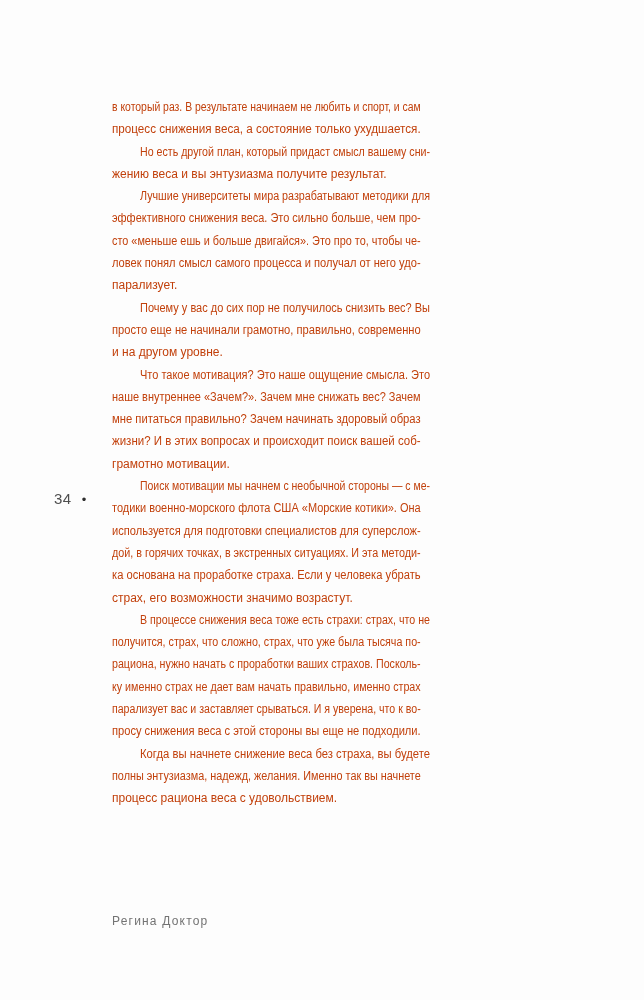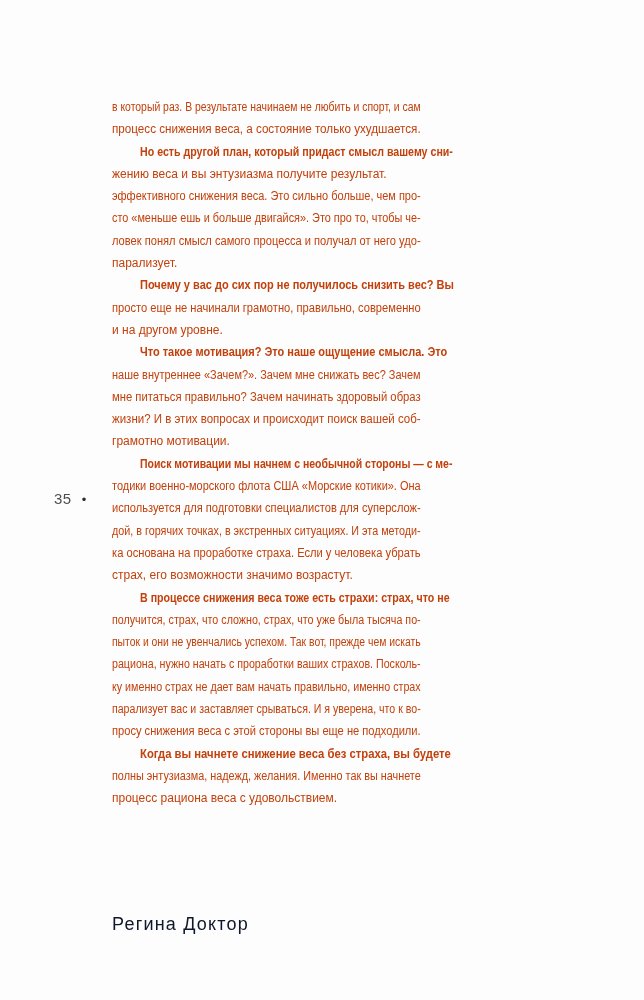--- a/index.html
+++ b/index.html
@@ -26,61 +26,62 @@
   .tline {
     height: 22.3px;
     white-space: nowrap;
     overflow: visible;
   }
   .tline > span {
     display: inline-block;
     transform-origin: 0 50%;
     white-space: nowrap;
   }
-  .tline.indent { padding-left: 28px; font-weight: bold; }
+  .tline.indent { padding-left: 28px; }
   .margin-note {
     position: absolute;
     left: 54px; top: 490px;
     font-size: 15px;
     color: #4f4f4f;
     letter-spacing: 0.5px;
   }
   .margin-note .pmark {
     margin-left: 10px;
     font-size: 13px;
     color: #2e2e2e;
   }
   .footer {
     position: absolute;
     left: 112px; top: 914px;
-    font-size: 18px;
+    font-size: 12px;
     font-weight: 400;
-    color: #0f172a;
+    color: #737373;
     letter-spacing: 1.2px;
   }
 </style>
 </head>
 <body>
 
 <div class="page">
 
   <div class="margin-note">
-    <span class="pnum">35</span><span class="pmark">•</span>
+    <span class="pnum">34</span><span class="pmark">•</span>
   </div>
 
   <div class="text-block" id="text-block">
       <div class="para">
         <div class="tline"><span style="transform: scaleX(0.868261);">в который раз. В результате начинаем не любить и спорт, и сам</span></div>
         <div class="tline last"><span style="transform: scaleX(0.972115);">процесс снижения веса, а состояние только ухудшается.</span></div>
       </div>
       <div class="para">
         <div class="tline indent"><span style="transform: scaleX(0.886088);">Но есть другой план, который придаст смысл вашему сни-</span></div>
         <div class="tline last"><span style="transform: scaleX(1);">жению веса и вы энтузиазма получите результат.</span></div>
       </div>
       <div class="para">
+        <div class="tline indent"><span style="transform: scaleX(0.893912);">Лучшие университеты мира разрабатывают методики для</span></div>
         <div class="tline"><span style="transform: scaleX(0.913694);">эффективного снижения веса. Это сильно больше, чем про-</span></div>
         <div class="tline"><span style="transform: scaleX(0.90543);">сто «меньше ешь и больше двигайся». Это про то, чтобы че-</span></div>
         <div class="tline"><span style="transform: scaleX(0.926145);">ловек понял смысл самого процесса и получал от него удо-</span></div>
         <div class="tline last"><span style="transform: scaleX(1);">парализует.</span></div>
       </div>
       <div class="para">
         <div class="tline indent"><span style="transform: scaleX(0.916091);">Почему у вас до сих пор не получилось снизить вес? Вы</span></div>
         <div class="tline"><span style="transform: scaleX(0.929748);">просто еще не начинали грамотно, правильно, современно</span></div>
         <div class="tline last"><span style="transform: scaleX(1);">и на другом уровне.</span></div>
       </div>
@@ -95,21 +96,20 @@
         <div class="tline indent"><span style="transform: scaleX(0.872673);">Поиск мотивации мы начнем с необычной стороны — с ме-</span></div>
         <div class="tline"><span style="transform: scaleX(0.914229);">тодики военно-морского флота США «Морские котики». Она</span></div>
         <div class="tline"><span style="transform: scaleX(0.924728);">используется для подготовки специалистов для суперслож-</span></div>
         <div class="tline"><span style="transform: scaleX(0.897749);">дой, в горячих точках, в экстренных ситуациях. И эта методи-</span></div>
         <div class="tline"><span style="transform: scaleX(0.929836);">ка основана на проработке страха. Если у человека убрать</span></div>
         <div class="tline last"><span style="transform: scaleX(1);">страх, его возможности значимо возрастут.</span></div>
       </div>
       <div class="para">
         <div class="tline indent"><span style="transform: scaleX(0.886681);">В процессе снижения веса тоже есть страхи: страх, что не</span></div>
         <div class="tline"><span style="transform: scaleX(0.891939);">получится, страх, что сложно, страх, что уже была тысяча по-</span></div>
-        <div class="tline"><span style="transform: scaleX(0.86484);">пыток и они не увенчались успехом. Так вот, прежде чем искать</span></div>
         <div class="tline"><span style="transform: scaleX(0.887691);">рациона, нужно начать с проработки ваших страхов. Посколь-</span></div>
         <div class="tline"><span style="transform: scaleX(0.891161);">ку именно страх не дает вам начать правильно, именно страх</span></div>
         <div class="tline"><span style="transform: scaleX(0.882483);">парализует вас и заставляет срываться. И я уверена, что к во-</span></div>
         <div class="tline last"><span style="transform: scaleX(0.927333);">просу снижения веса с этой стороны вы еще не подходили.</span></div>
       </div>
       <div class="para">
         <div class="tline indent"><span style="transform: scaleX(0.939747);">Когда вы начнете снижение веса без страха, вы будете</span></div>
         <div class="tline"><span style="transform: scaleX(0.903277);">полны энтузиазма, надежд, желания. Именно так вы начнете</span></div>
         <div class="tline last"><span style="transform: scaleX(1);">процесс рациона веса с удовольствием.</span></div>
       </div>

